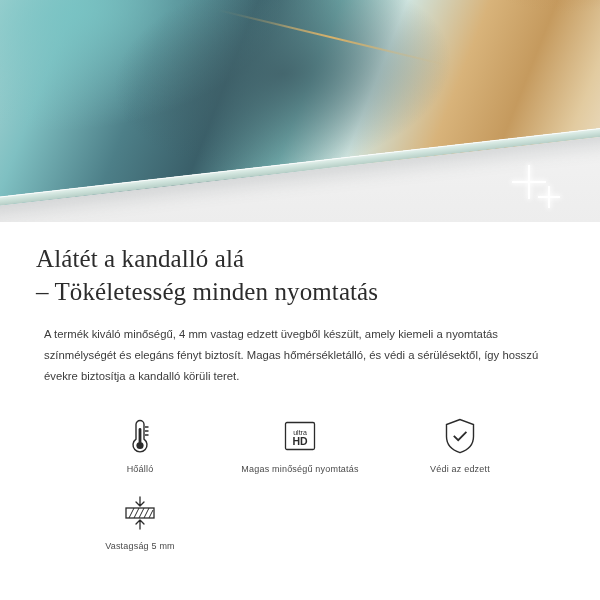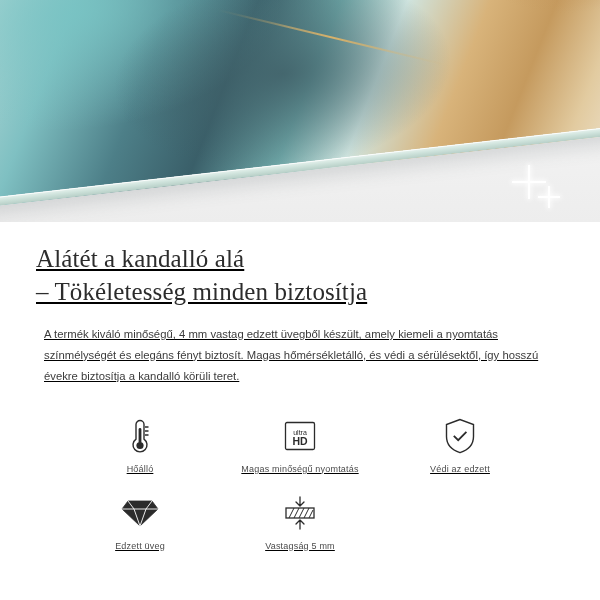--- a/index.html
+++ b/index.html
@@ -108,21 +108,20 @@
     box-shadow: 0 0 5px 1px rgba(255,255,255,0.9);
   }
   .sparkle.s1 { left: 512px; top: 165px; }
   .sparkle.s2 { left: 538px; top: 186px; width: 22px; height: 22px; }
   .sparkle.s2::before { width: 22px; margin-left: -11px; }
   .sparkle.s2::after { height: 22px; margin-top: -11px; }
 
   
   .content {
     padding: 20px 36px 0 36px;
-    text-decoration: underline;
   }
   .headline {
     font-family: "Liberation Serif", serif;
     font-size: 25px;
     line-height: 1.32;
     color: #2c2c2c;
     font-weight: 400;
     margin: 0 0 16px 0;
     letter-spacing: 0.1px;
   }
@@ -179,21 +178,21 @@
       <div class="panel-edge"></div>
 
     </div>
     <div class="sparkle s1"></div>
     <div class="sparkle s2"></div>
   </div>
 
   <div class="content">
     <h1 class="headline">
       <span>Alátét a kandalló alá</span>
-      <span class="line2">– Tökéletesség minden biztosítja</span>
+      <span class="line2">– Tökéletesség minden nyomtatás</span>
     </h1>
     <p class="body-copy">A termék kiváló minőségű, 4 mm vastag edzett üvegből készült, amely kiemeli a nyomtatás színmélységét és elegáns fényt biztosít. Magas hőmérsékletálló, és védi a sérülésektől, így hosszú évekre biztosítja a kandalló körüli teret.</p>
 
     <div class="features">
 
       <div class="feature">
         <div class="feature-icon">
           <svg width="30" height="40" viewBox="0 0 30 40" fill="none" stroke="#2b2b2b" stroke-width="1.4">
             <path d="M15 4.5a4 4 0 0 0-4 4v14.6a7 7 0 1 0 8 0V8.5a4 4 0 0 0-4-4z"></path>
             <circle cx="15" cy="29.5" r="3.6" fill="#2b2b2b" stroke="none"></circle>
@@ -218,29 +217,20 @@
       <div class="feature">
         <div class="feature-icon">
           <svg width="38" height="42" viewBox="0 0 38 42" fill="none" stroke="#2b2b2b" stroke-width="1.4">
             <path d="M19 4.5 5.5 9.5v12c0 8.2 5.7 13.6 13.5 16.2C26.8 35.1 32.5 29.7 32.5 21.5v-12L19 4.5z"></path>
             <path d="M12.8 20.8l4.4 4.4 8.2-8.3" stroke-width="1.8"></path>
           </svg>
         </div>
         <div class="feature-label">Védi az edzett</div>
       </div>
 
-      <div class="feature">
-        <div class="feature-icon">
-          <svg width="40" height="36" viewBox="0 0 40 36" fill="#2b2b2b" stroke="#2b2b2b" stroke-width="0.8" stroke-linejoin="round">
-            <path d="M8 6h24l6 8-18 17L2 14z"></path>
-            <path d="M2 14h36M8 6l6 8M32 6l-6 8M14 14l6 17M26 14l-6 17" stroke="#ffffff" stroke-width="0.9" fill="none"></path>
-          </svg>
-        </div>
-        <div class="feature-label">Edzett üveg</div>
-      </div>
 
 
       <div class="feature">
         <div class="feature-icon">
           <svg width="44" height="40" viewBox="0 0 44 40" fill="none" stroke="#2b2b2b" stroke-width="1.3">
             <path d="M22 4v8M18 9l4 4 4-4" stroke-linecap="round" stroke-linejoin="round"></path>
             <path d="M22 36v-8M18 31l4-4 4 4" stroke-linecap="round" stroke-linejoin="round"></path>
             <rect x="8" y="15" width="28" height="10"></rect>
             <path d="M11 25l5-10M16 25l5-10M21 25l5-10M26 25l5-10M31 25l4-8" stroke-width="1"></path>
           </svg>

